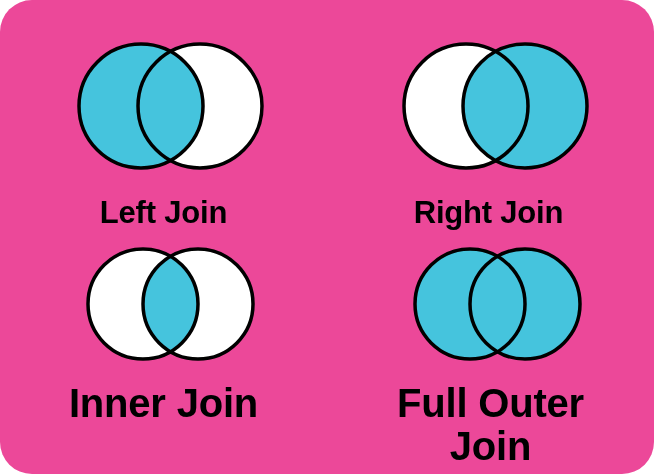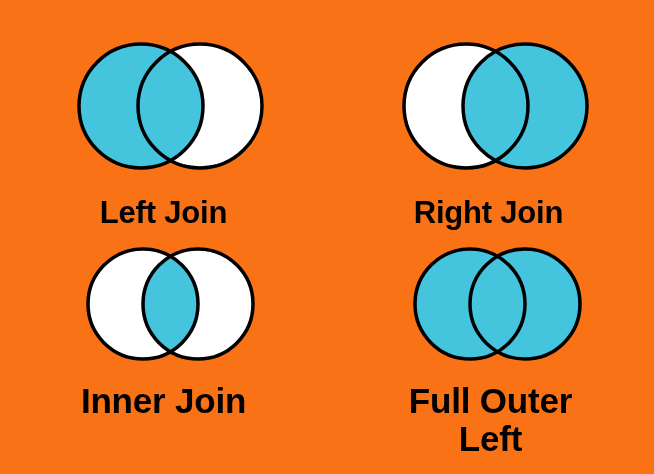--- a/index.html
+++ b/index.html
@@ -41,26 +41,26 @@
   }
   
   #cell-left-join   { left: 0px;   top: 34px;  width: 327px; }
   #cell-right-join  { left: 325px; top: 34px;  width: 327px; }
   #cell-inner-join  { left: 0px;   top: 240px; width: 327px; }
   #cell-full-outer  { left: 327px; top: 240px; width: 327px; }
 
   #cell-left-join  .venn-label,
   #cell-right-join .venn-label { font-size: 31px; margin-top: 12px; }
   #cell-inner-join .venn-label,
-  #cell-full-outer .venn-label { font-size: 35px; margin-top: 10px; }
+  #cell-full-outer .venn-label { font-size: 40px; margin-top: 10px; }
 </style>
 </head>
 <body>
 
-<div id="canvas" style="background: #f97316;">
+<div id="canvas" style="background: #ec4899; border-radius: 32px;">
 
   <div class="diagram-cell" id="cell-left-join">
     <svg class="venn-wrap" width="327" height="150" viewBox="0 0 327 150">
       <defs>
         <clipPath id="clip-lj-left">
             <circle cx="141" cy="72" r="62"></circle>
           </clipPath>
         <clipPath id="clip-lj-right">
             <circle cx="200" cy="72" r="62"></circle>
           </clipPath>
@@ -113,16 +113,16 @@
   </div>
 
   <div class="diagram-cell" id="cell-full-outer">
     <svg class="venn-wrap" width="327" height="132" viewBox="0 0 327 132">
       <circle cx="143" cy="64" r="55" fill="#45C4DD" stroke="none"></circle>
       <circle cx="198" cy="64" r="55" fill="#45C4DD" stroke="none"></circle>
       <circle cx="143" cy="64" r="55" fill="none" stroke="#000000" stroke-width="3.5"></circle>
       <circle cx="198" cy="64" r="55" fill="none" stroke="#000000" stroke-width="3.5"></circle>
     </svg>
     <div class="venn-label" style="color: rgb(0, 0, 0);">Full Outer
-Left</div>
+Join</div>
   </div>
 
 </div>
 
 </body></html>

